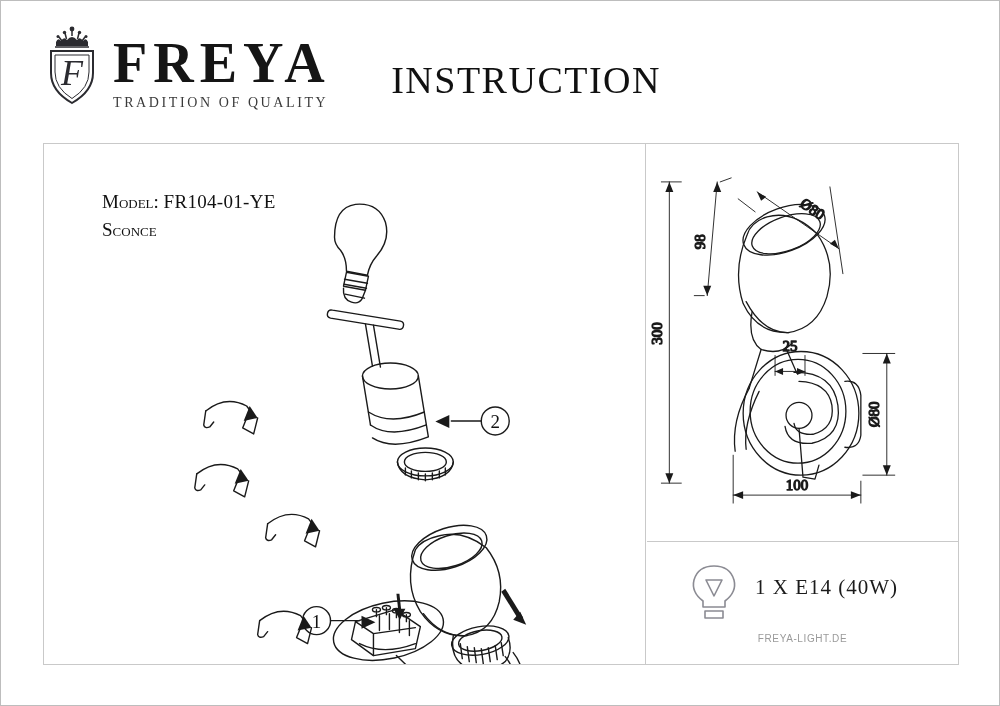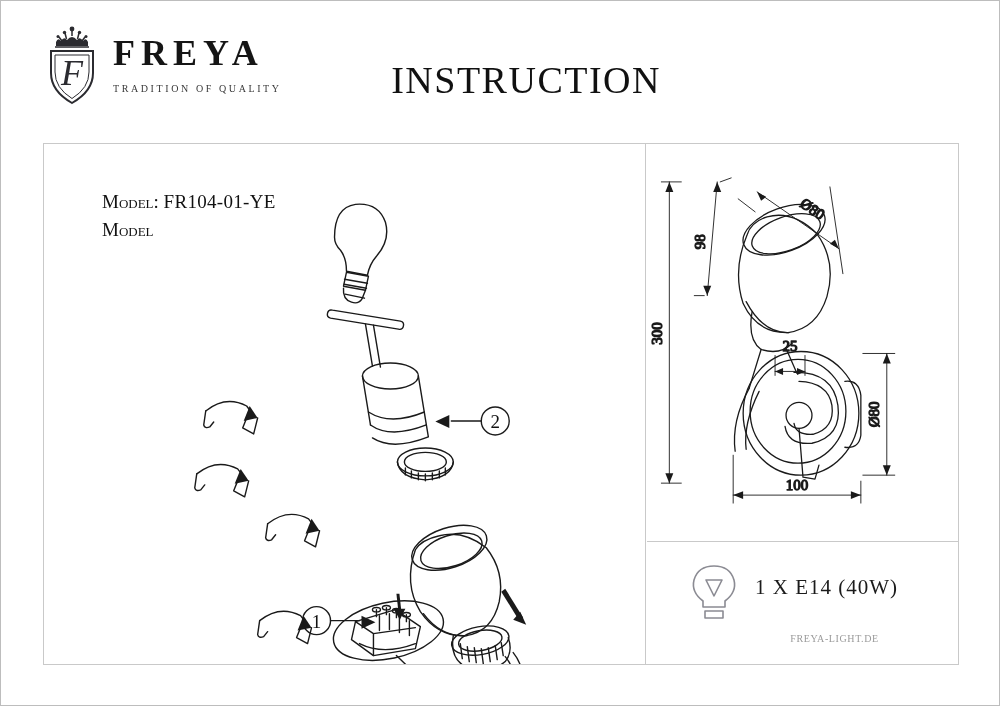--- a/index.html
+++ b/index.html
@@ -4,22 +4,22 @@
 <style>
   html,body{margin:0;padding:0;background:#fff;}
   body{width:1000px;height:706px;font-family:"Liberation Serif",serif;color:#1a1a1a;}
   #page{position:relative;width:1000px;height:706px;box-sizing:border-box;border:1px solid #bdbdbd;background:#fff;overflow:hidden;}
 
   
   #header{position:absolute;left:0;top:0;width:1000px;height:135px;}
   #logo{position:absolute;left:40px;top:24px;width:270px;height:82px;}
   #shield{position:absolute;left:0;top:0;width:62px;height:82px;}
   #wordmark{position:absolute;left:72px;top:10px;width:200px;}
-  #brand-name{font-family:"Liberation Serif",serif;font-size:36px;font-weight:700;letter-spacing:6px;line-height:1;color:#151515;}
-  #brand-tagline{margin-top:12px;font-family:"Liberation Serif",serif;font-size:10px;letter-spacing:2.6px;color:#3a3a3a;white-space:nowrap;}
+  #brand-name{font-family:"Liberation Serif",serif;font-size:56px;font-weight:700;letter-spacing:6px;line-height:1;color:#151515;}
+  #brand-tagline{margin-top:4px;font-family:"Liberation Serif",serif;font-size:14px;letter-spacing:2.6px;color:#3a3a3a;white-space:nowrap;}
   #doc-title{position:absolute;left:360px;top:60px;width:300px;text-align:right;
     font-family:"Liberation Serif",serif;font-size:38px;letter-spacing:1.5px;color:#111;
     font-variant:small-caps;line-height:1;}
 
   
   #panels{position:absolute;left:42px;top:142px;width:916px;height:522px;border:1px solid #c9c9c9;box-sizing:border-box;}
   #panel-left{position:absolute;left:0;top:0;width:602px;height:520px;box-sizing:border-box;border-right:1px solid #c9c9c9;}
   #panel-right-top{position:absolute;left:603px;top:0;width:311px;height:398px;box-sizing:border-box;border-bottom:1px solid #c9c9c9;}
   #panel-right-bottom{position:absolute;left:603px;top:399px;width:311px;height:121px;box-sizing:border-box;}
 
@@ -33,21 +33,21 @@
   .svg-fill{position:absolute;left:0;top:0;width:100%;height:100%;}
   .dim-txt{font-family:"Liberation Serif",serif;font-size:15px;fill:#1a1a1a;}
   .callout-txt{font-family:"Liberation Serif",serif;font-size:19px;fill:#111;}
 
   
   #spec-row{position:absolute;left:0;top:18px;width:311px;height:62px;padding-left:33px;}
   #spec-icon{position:absolute;left:40px;top:0;width:54px;height:62px;}
   #spec-text{position:absolute;left:108px;top:14px;font-family:"Liberation Serif",serif;
     font-size:21px;letter-spacing:1px;color:#1b1b1b;white-space:nowrap;}
   #site-url{position:absolute;left:0;top:90px;width:311px;text-align:center;
-    font-family:Liberation Serif, serif;font-size:10px;letter-spacing:.6px;color:#9a9a9a;padding-left:32px;}
+    font-family:Liberation Sans, sans-serif;font-size:10px;letter-spacing:.6px;color:#9a9a9a;}
 </style>
 </head>
 <body>
 
 <div id="page">
 
   <div id="header">
 
     <div id="logo">
       <svg id="shield" viewBox="0 0 62 82">
@@ -76,21 +76,21 @@
 
   <div id="panels">
 
     <div id="panel-left">
 
       <div id="model-block">
         <div class="model-line">
           <span id="model-label">Model:</span>
           <span id="model-value">FR104-01-YE</span>
         </div>
-        <div class="model-line">Model</div>
+        <div class="model-line">Sconce</div>
       </div>
 
       <svg class="svg-fill" viewBox="0 0 602 520">
         <g fill="none" stroke="#1a1a1a" stroke-width="1.4" stroke-linejoin="round" stroke-linecap="round">
 
           <g>
             <path d="M291 93 Q291 63 312 60 Q335 58 342 78 Q347 96 333 112 Q326 120 324 131 L303 127 Q303 114 297 106 Q291 100 291 93 Z"></path>
             <path d="M303 128 L325 132 L322 146 L300 142 Z"></path>
             <path d="M301 135 L324 139 M300.6 140 L323 144"></path>
             <path d="M300 144 Q299 155 308 158 Q317 161 320 151 L322 146"></path>

